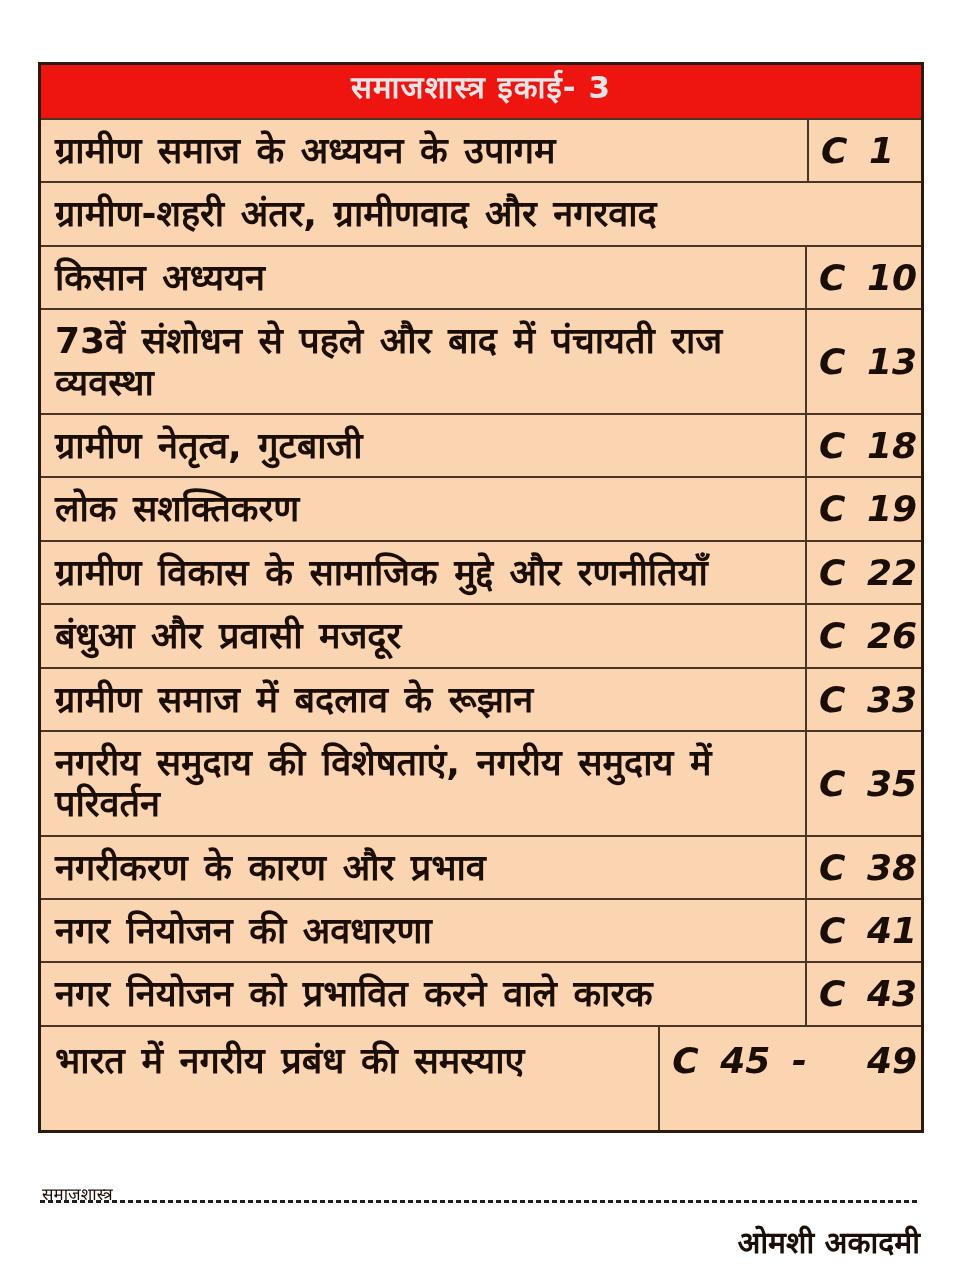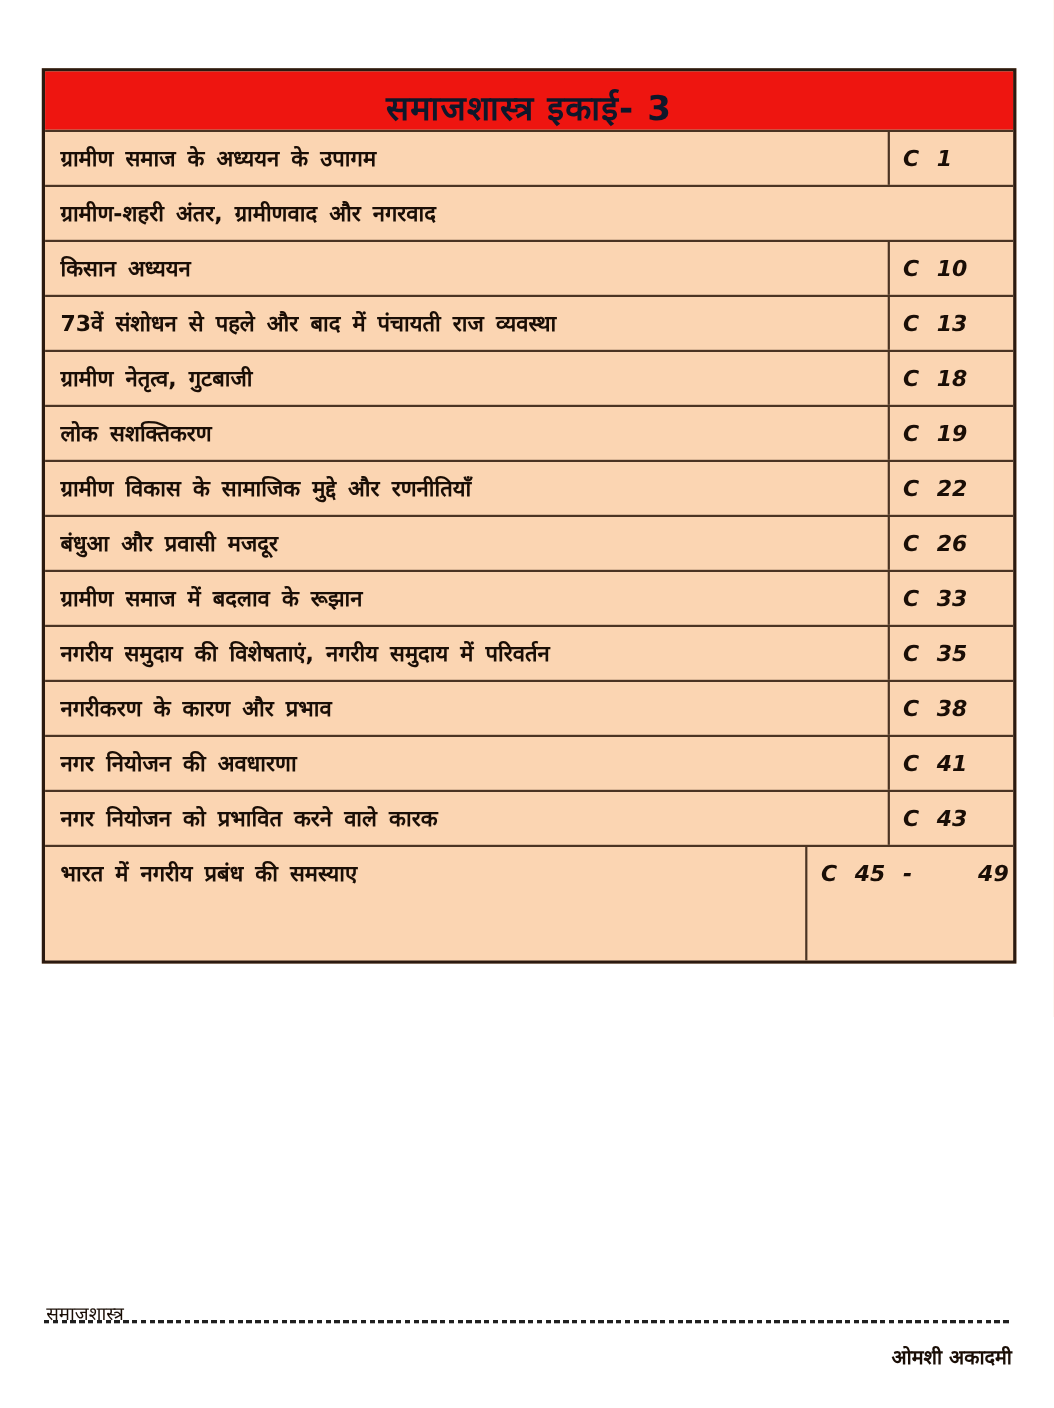--- a/index.html
+++ b/index.html
@@ -22,35 +22,35 @@
     left: 38px;
     top: 62px;
     width: 880px;
     border: 3px solid #2b1a10;
     background: #fbd5b2;
   }
   .toc-header {
     height: 53px;
     background: #ee1510;
     display: flex;
-    align-items: flex-end;
+    align-items: flex-start;
     justify-content: center;
     font-size: 31px;
     font-weight: bold;
-    color: #0f172a;
+    color: #e5e5e5;
     letter-spacing: 1px;
   }
   .toc-row {
     display: flex;
     align-items: stretch;
     border-top: 2px solid #4a3423;
     background: #fbd5b2;
   }
   .cell {
-    font-size: 20px;
+    font-size: 36px;
     font-weight: bold;
     line-height: 1.15;
   }
   .cell-title {
     flex: 1 1 auto;
     padding: 10px 8px 10px 14px;
     display: flex;
     align-items: center;
     word-spacing: 4px;
     min-height: 28px;
@@ -96,21 +96,21 @@
     position: absolute;
     left: 42px;
     top: 1182px;
     font-size: 17px;
     font-weight: normal;
   }
   .footer-right {
     position: absolute;
     right: 38px;
     top: 1221px;
-    font-size: 18px;
+    font-size: 30px;
     font-weight: bold;
   }
 </style>
 </head>
 <body>
 
 <div class="toc-table">
   <div class="toc-header">
     <span>समाजशास्त्र इकाई- 3</span>
   </div>

